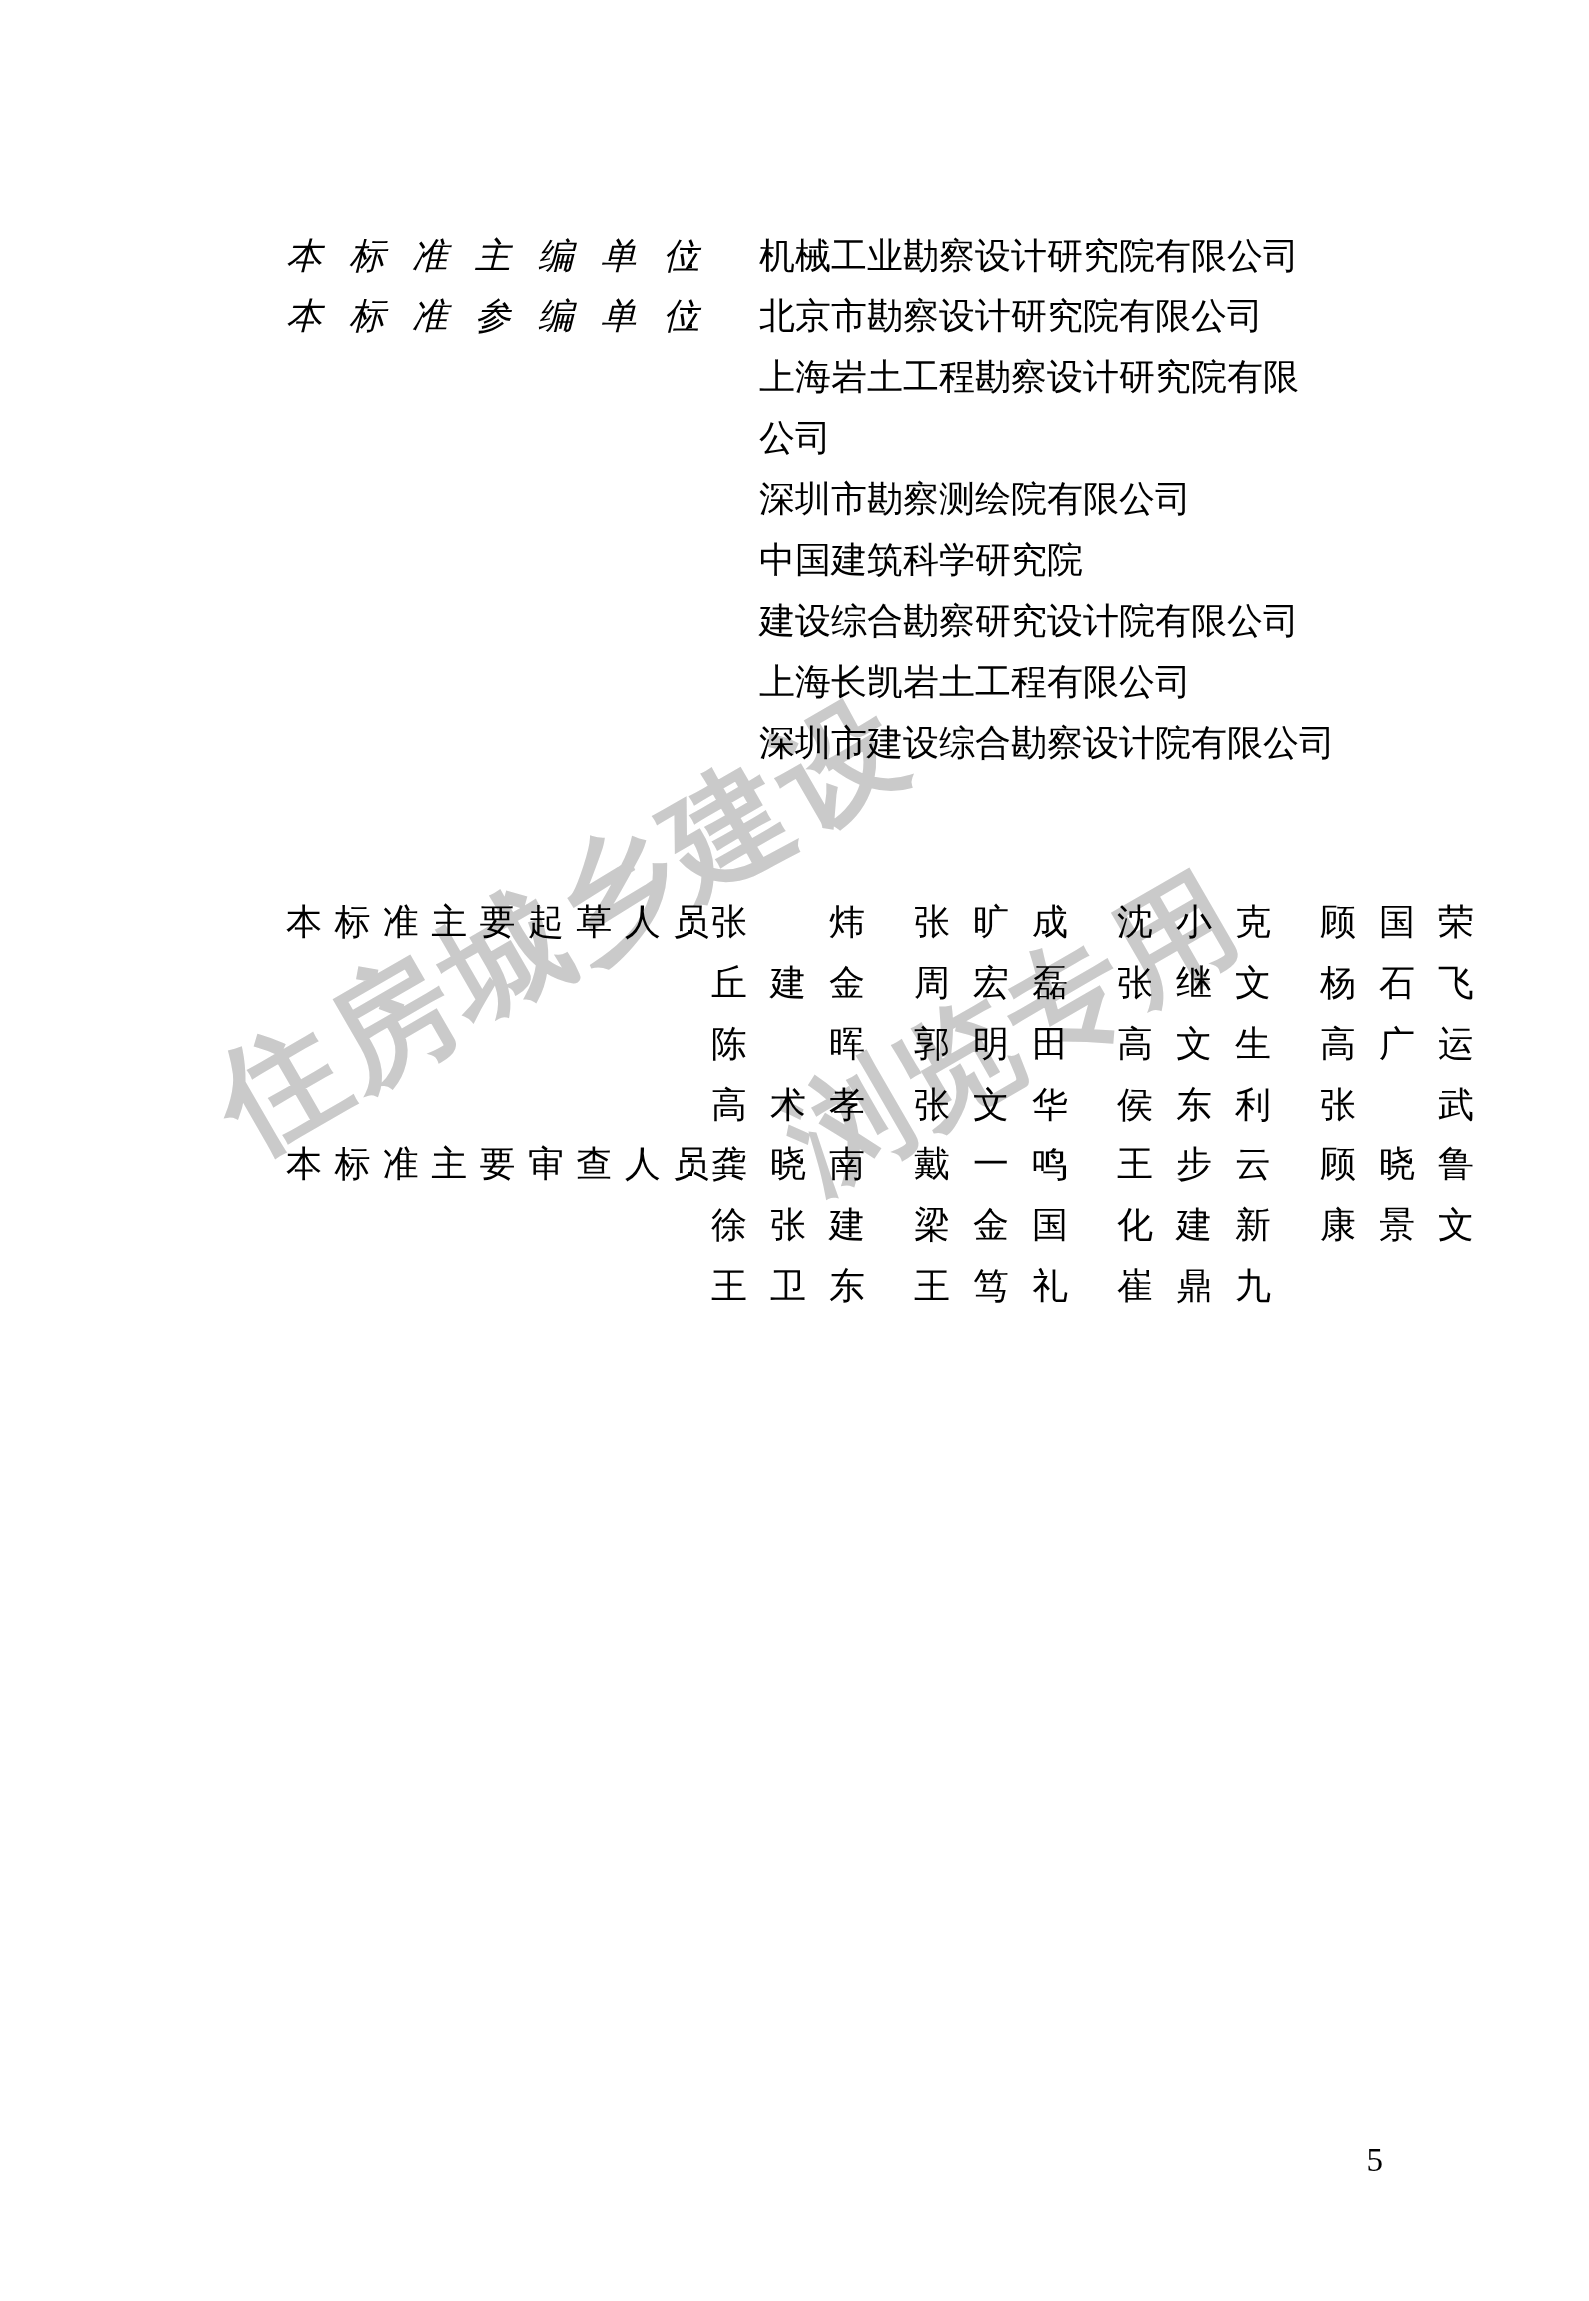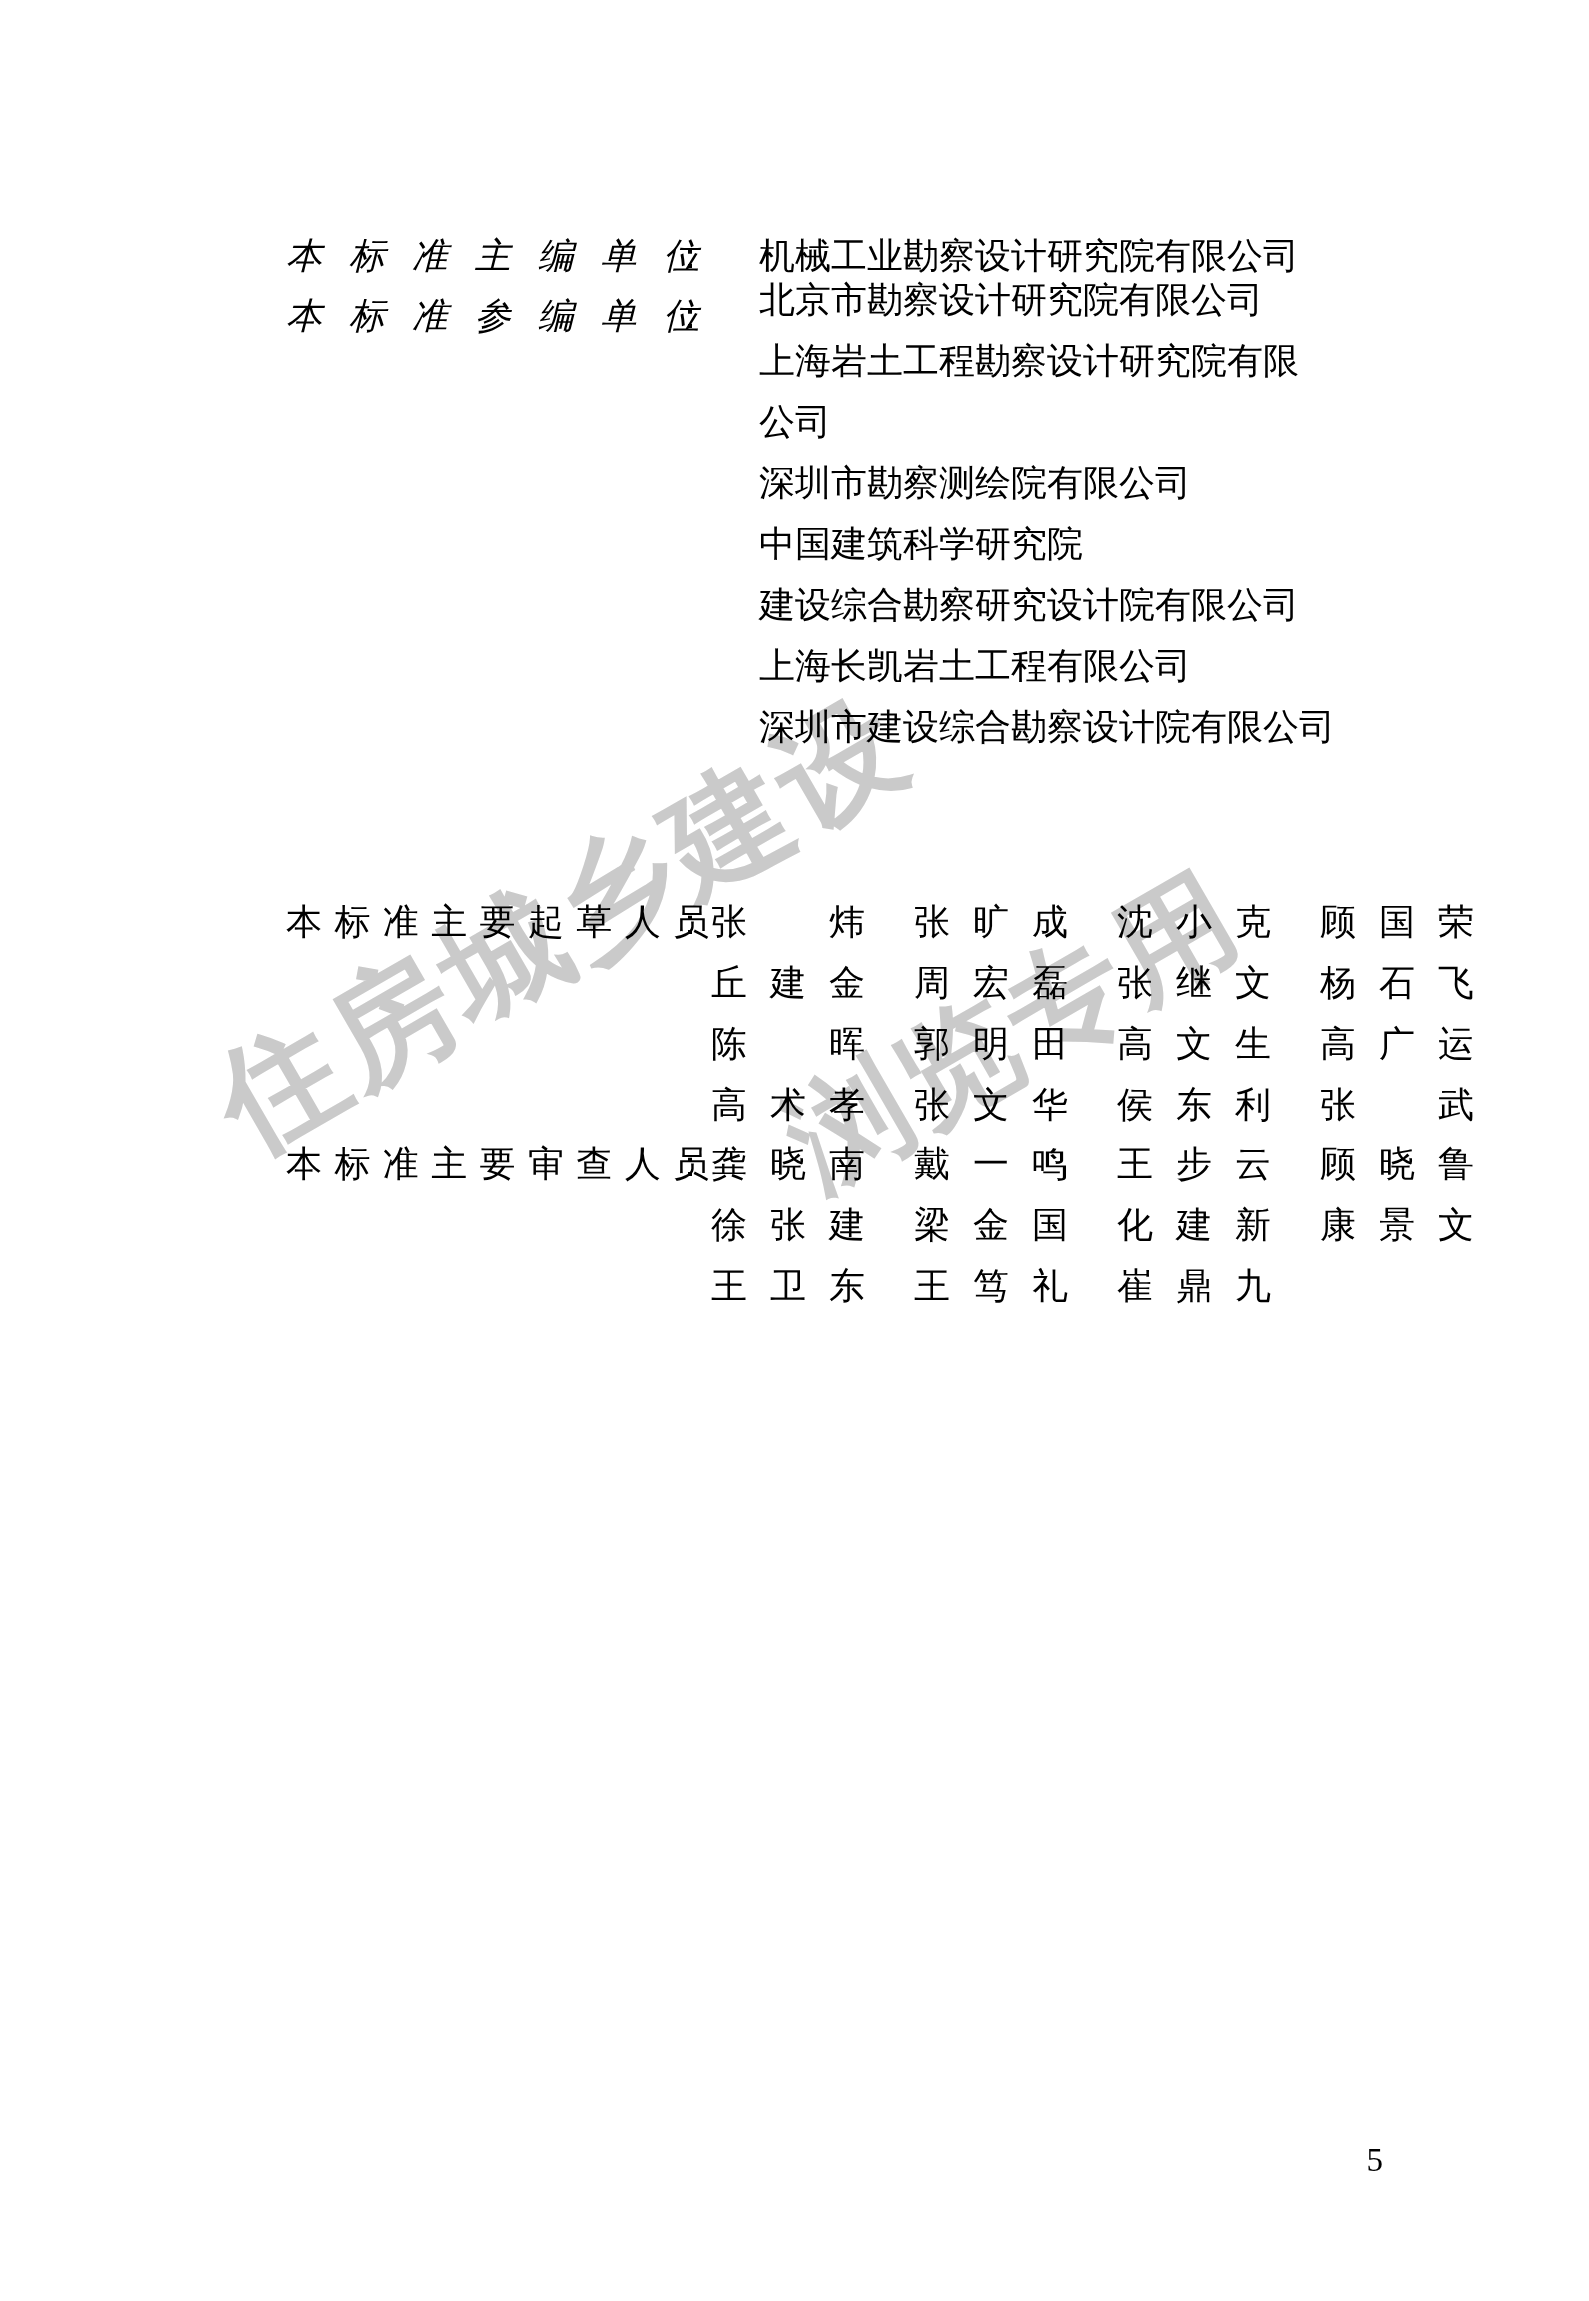--- a/index.html
+++ b/index.html
@@ -134,21 +134,21 @@
   <div class="content">
 
     <div class="label label-spaced" style="top:226px;">本标准主编单位</div>
     <div class="colon" style="top:226px;">：</div>
     <div class="valuecol" style="top:226px;">
       <div class="valueline">机械工业勘察设计研究院有限公司</div>
     </div>
 
     <div class="label label-spaced" style="top:286px;">本标准参编单位</div>
     <div class="colon" style="top:286px;">：</div>
-    <div class="valuecol" style="top:270px;">
+    <div class="valuecol" style="top:286px;">
       <div class="valueline">北京市勘察设计研究院有限公司</div>
       <div class="valueline">上海岩土工程勘察设计研究院有限</div>
       <div class="valueline">公司</div>
       <div class="valueline">深圳市勘察测绘院有限公司</div>
       <div class="valueline">中国建筑科学研究院</div>
       <div class="valueline">建设综合勘察研究设计院有限公司</div>
       <div class="valueline">上海长凯岩土工程有限公司</div>
       <div class="valueline">深圳市建设综合勘察设计院有限公司</div>
     </div>
 

